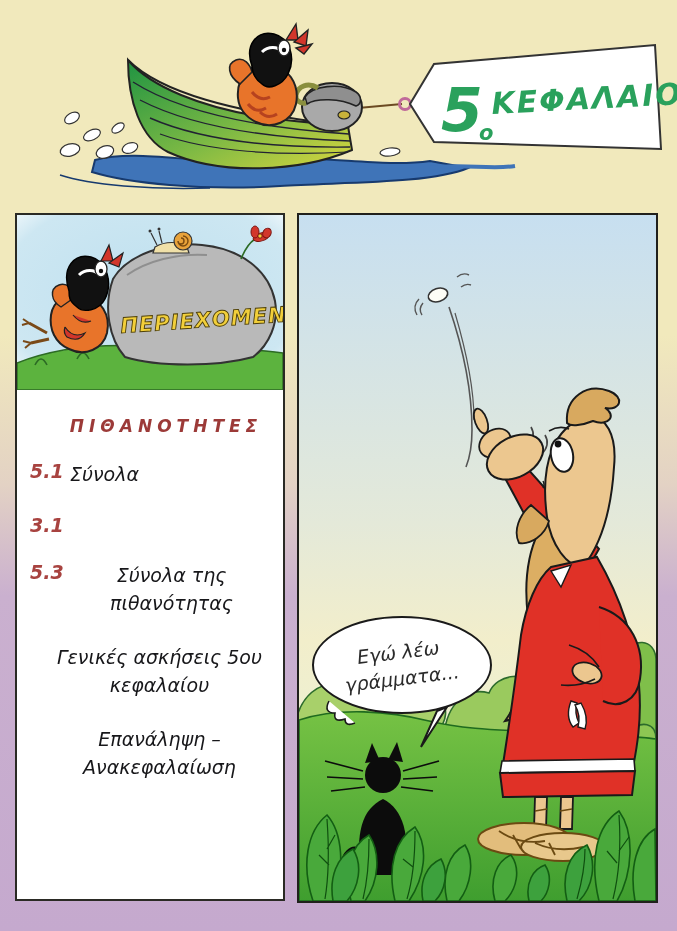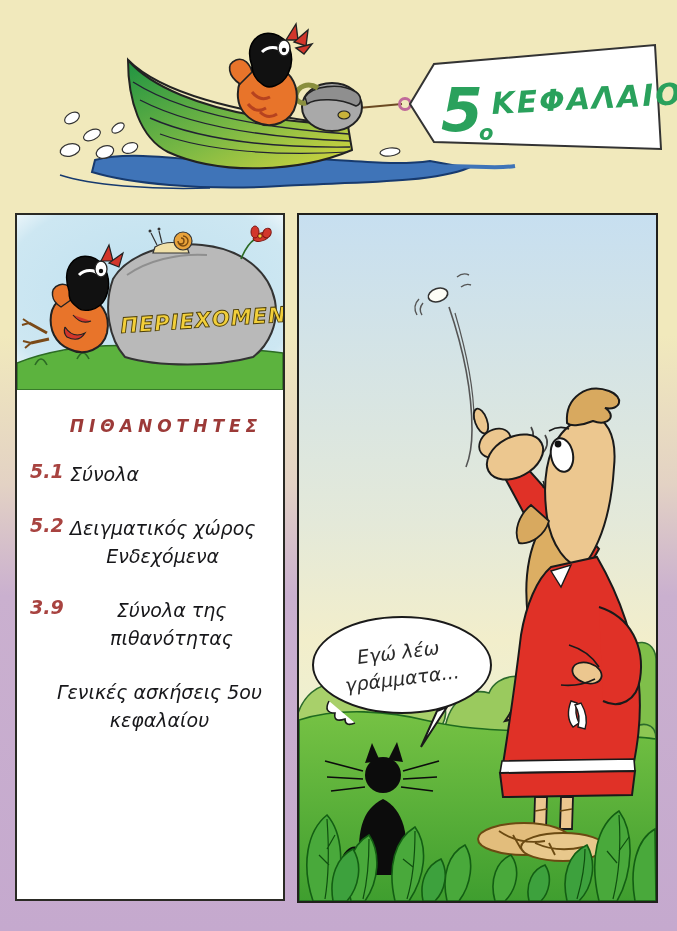--- a/index.html
+++ b/index.html
@@ -174,30 +174,31 @@
     </svg>
 
     <div class="toc-heading">ΠΙΘΑΝΟΤΗΤΕΣ</div>
 
     <div class="toc">
       <div class="toc-row">
         <span class="toc-num">5.1</span>
         <span class="toc-text">Σύνολα</span>
       </div>
       <div class="toc-row">
-        <span class="toc-num">5.2</span>
-        <span class="toc-text"><span>Δειγματικός χώρος</span><br>
-          <span>Ενδεχόμενα</span></span>
+        <span class="toc-num">3.1</span>
       </div>
       <div class="toc-row">
-        <span class="toc-num">3.9</span>
+        <span class="toc-num">5.3</span>
         <span class="toc-text">Σύνολα της πιθανότητας</span>
       </div>
       <div class="toc-row plain">
         <span class="toc-text">Γενικές ασκήσεις 5ου κεφαλαίου</span>
+      </div>
+      <div class="toc-row plain">
+        <span class="toc-text">Επανάληψη – Ανακεφαλαίωση</span>
       </div>
     </div>
   </div>
 
   <div class="right-panel">
     <svg width="357" height="686" viewBox="0 0 357 686">
       <defs>
         <linearGradient id="skyGrad2" x1="0" y1="0" x2="0" y2="1">
           <stop offset="0" stop-color="#c7dff0"></stop>
           <stop offset="0.45" stop-color="#e4e9d9"></stop>

